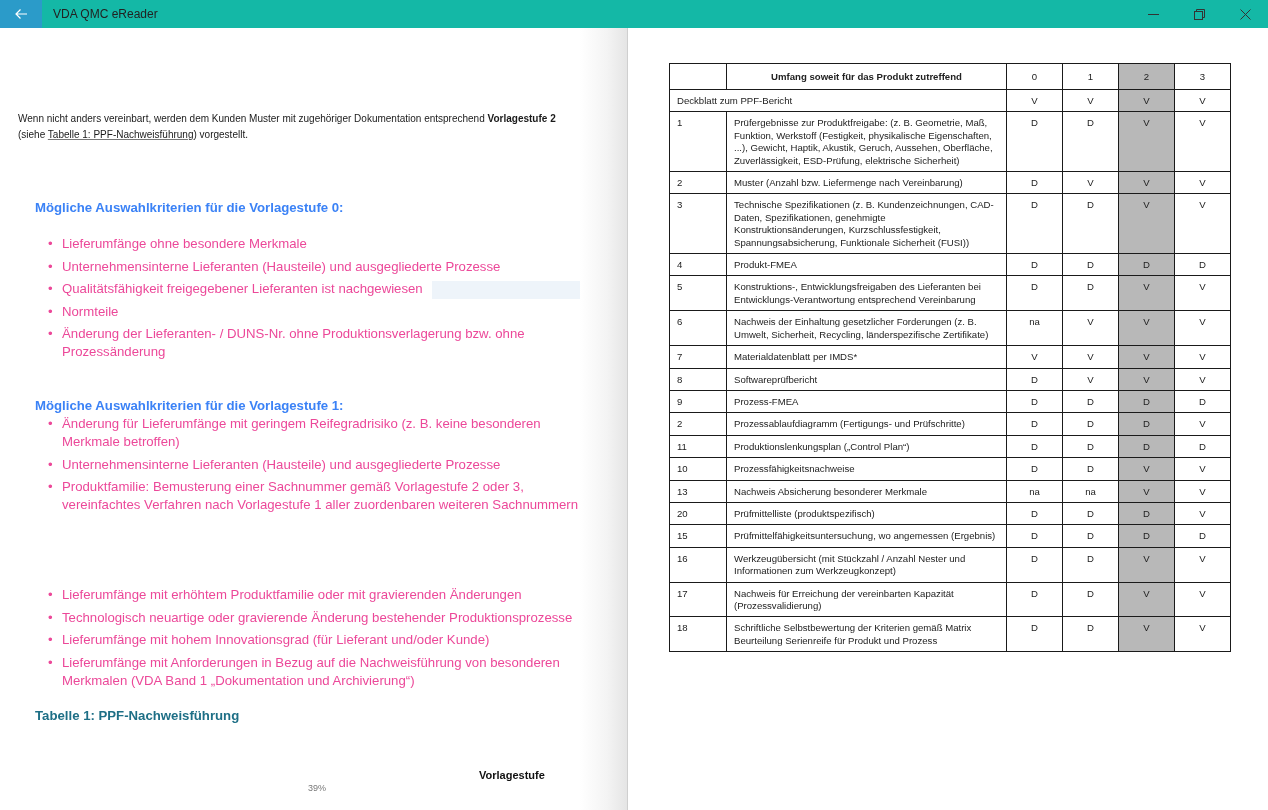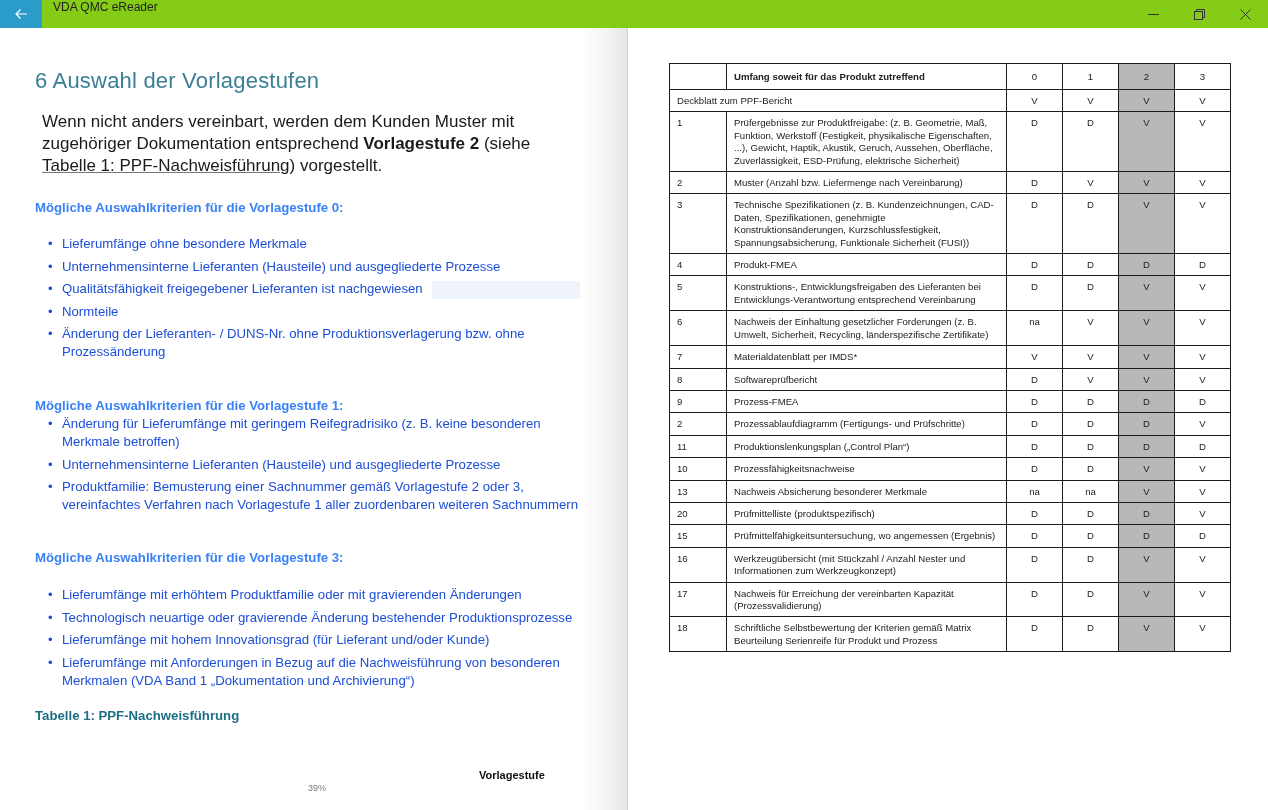--- a/index.html
+++ b/index.html
@@ -1,63 +1,63 @@
 <!DOCTYPE html>
 <html><head>
 <meta charset="utf-8">
 <style>
   * { box-sizing: border-box; margin: 0; padding: 0; }
   html, body { width: 1268px; height: 810px; overflow: hidden; background: #ffffff; }
   body { font-family: "Liberation Sans", "DejaVu Sans", sans-serif; color: #1a1a1a; position: relative; }
 
   
-  .titlebar { position: absolute; left: 0; top: 0; width: 1268px; height: 28px; background: #84cc16; display: flex; z-index: 5; }
+  .titlebar { position: absolute; left: 0; top: 0; width: 1268px; height: 28px; background: #14b8a6; display: flex; align-items: center; z-index: 5; }
   .back-btn { width: 42px; height: 28px; background: #2b9bc9; display: flex; align-items: center; justify-content: center; color: #ffffff; cursor: pointer; }
   .back-btn svg { width: 14px; height: 14px; }
   .app-title { margin-left: 11px; font-size: 12px; color: #222; }
   .win-controls { position: absolute; right: 0; top: 0; height: 28px; display: flex; }
   .win-btn { width: 46px; height: 28px; display: flex; align-items: center; justify-content: center; cursor: pointer; }
   .win-btn svg { width: 11px; height: 11px; }
 
   
   .page-left { position: absolute; left: 0; top: 28px; width: 600px; height: 782px; background: #ffffff; }
   .page-right { position: absolute; left: 628px; top: 28px; width: 640px; height: 782px; background: #ffffff; }
 
   
   .gutter-left { position: absolute; left: 580px; top: 28px; width: 48px; height: 782px;
     background: linear-gradient(to right, #ffffff 0%, #f4f4f4 55%, #e4e4e4 100%); }
   .gutter-line { position: absolute; left: 627px; top: 28px; width: 2px; height: 782px; background: #cfcfcf; }
   .gutter-right { position: absolute; left: 629px; top: 28px; width: 44px; height: 782px;
     background: linear-gradient(to right, #e8e8e8 0%, #f4f4f4 40%, #ffffff 100%); }
 
   .chapter-title { position: absolute; left: 35px; top: 40px; font-size: 22px; color: #3a7f96; font-weight: normal; letter-spacing: 0.2px; }
-  .intro { position: absolute; left: 42px; top: 83px; width: 545px; font-size: 17px; line-height: 22px; color: #1a1a1a; }
+  .intro { position: absolute; left: 18px; top: 83px; width: 545px; font-size: 10px; line-height: 16px; color: #1a1a1a; }
   .intro b { font-weight: bold; }
   .intro a { color: #1a1a1a; text-decoration: underline; text-decoration-color: #777; cursor: pointer; }
 
   .crit-heading { position: absolute; left: 35px; font-size: 13.2px; font-weight: bold; color: #3b82f6; }
   .bullets { position: absolute; left: 48px; width: 540px; list-style: none; }
-  .bullets li { position: relative; padding-left: 14px; font-size: 13.2px; line-height: 18px; margin-bottom: 4.5px; color: #1d4ed8; }
+  .bullets li { position: relative; padding-left: 14px; font-size: 13.2px; line-height: 18px; margin-bottom: 4.5px; color: #ec4899; }
   .bullets li::before { content: "•"; position: absolute; left: 0; top: 0; }
 
   .selection-hint { position: absolute; left: 432px; top: 253px; width: 190px; height: 18px; background: #eef4fa; color: #dfe7ee; font-size: 11px; line-height: 18px; padding-left: 22px; }
 
   .table-caption { position: absolute; left: 35px; top: 680px; font-size: 13.2px; font-weight: bold; color: #1e6f86; }
   .vorlagestufe-label { position: absolute; left: 479px; top: 717px; font-size: 11px; font-weight: bold; color: #111; margin-top: 24px; }
   .progress { position: absolute; left: 308px; top: 755px; font-size: 9px; color: #777; }
 
   
   .ppf-table { position: absolute; left: 41px; top: 35px; width: 562px; border-collapse: collapse; font-size: 9.6px; color: #222; }
   .ppf-table td { border: 1.5px solid #1a1a1a; vertical-align: top; padding: 5px 7px 4px 7px; line-height: 12.4px; }
   .ppf-table td.num { width: 57px; }
   .ppf-table td.desc { width: 280px; }
   .ppf-table td.lvl { width: 56px; text-align: center; }
   .ppf-table td.hl { background: #b8b8b8; }
   .ppf-table tr.head td { height: 26px; vertical-align: middle; }
-  .ppf-table tr.head td.desc { font-weight: bold; text-align: left; }
+  .ppf-table tr.head td.desc { font-weight: bold; text-align: center; }
 </style>
 </head>
 <body>
 
 <div class="titlebar">
   <div class="back-btn">
     <svg viewBox="0 0 14 14">
         <path d="M13 7H2M6.5 2.5L2 7l4.5 4.5" stroke="#ffffff" stroke-width="1.2" fill="none"></path>
       </svg>
   </div>
@@ -76,21 +76,20 @@
     </div>
     <div class="win-btn">
       <svg viewBox="0 0 11 11">
           <path d="M0.5 0.5l10 10M10.5 0.5l-10 10" stroke="#333" stroke-width="1"></path>
         </svg>
     </div>
   </div>
 </div>
 
 <div class="page-left">
-  <h1 class="chapter-title">6 Auswahl der Vorlagestufen</h1>
 
   <p class="intro"><span>Wenn nicht anders vereinbart, werden dem Kunden Muster mit zugehöriger Dokumentation entsprechend </span><b>Vorlagestufe 2</b><span> (siehe </span><a>Tabelle 1: PPF-Nachweisführung</a><span>) vorgestellt.</span></p>
 
   <div class="crit-heading" style="top:172px">Mögliche Auswahlkriterien für die Vorlagestufe 0:</div>
   <ul class="bullets" style="top:207px">
     <li>Lieferumfänge ohne besondere Merkmale</li>
     <li>Unternehmensinterne Lieferanten (Hausteile) und ausgegliederte Prozesse</li>
     <li>Qualitätsfähigkeit freigegebener Lieferanten ist nachgewiesen</li>
     <li>Normteile</li>
     <li>Änderung der Lieferanten- / DUNS-Nr. ohne Produktionsverlagerung bzw. ohne Prozessänderung</li>
@@ -98,21 +97,20 @@
 
   <div class="selection-hint"></div>
 
   <div class="crit-heading" style="top:370px">Mögliche Auswahlkriterien für die Vorlagestufe 1:</div>
   <ul class="bullets" style="top:387px">
     <li>Änderung für Lieferumfänge mit geringem Reifegradrisiko (z. B. keine besonderen Merkmale betroffen)</li>
     <li>Unternehmensinterne Lieferanten (Hausteile) und ausgegliederte Prozesse</li>
     <li>Produktfamilie: Bemusterung einer Sachnummer gemäß Vorlagestufe 2 oder 3, vereinfachtes Verfahren nach Vorlagestufe 1 aller zuordenbaren weiteren Sachnummern</li>
   </ul>
 
-  <div class="crit-heading" style="top:522px">Mögliche Auswahlkriterien für die Vorlagestufe 3:</div>
   <ul class="bullets" style="top:558px">
     <li>Lieferumfänge mit erhöhtem Produktfamilie oder mit gravierenden Änderungen</li>
     <li>Technologisch neuartige oder gravierende Änderung bestehender Produktionsprozesse</li>
     <li>Lieferumfänge mit hohem Innovationsgrad (für Lieferant und/oder Kunde)</li>
     <li>Lieferumfänge mit Anforderungen in Bezug auf die Nachweisführung von besonderen Merkmalen (VDA Band 1 „Dokumentation und Archivierung“)</li>
   </ul>
 
   <div class="table-caption">Tabelle 1: PPF-Nachweisführung</div>
   <div class="vorlagestufe-label">Vorlagestufe</div>
   <div class="progress">39%</div>

